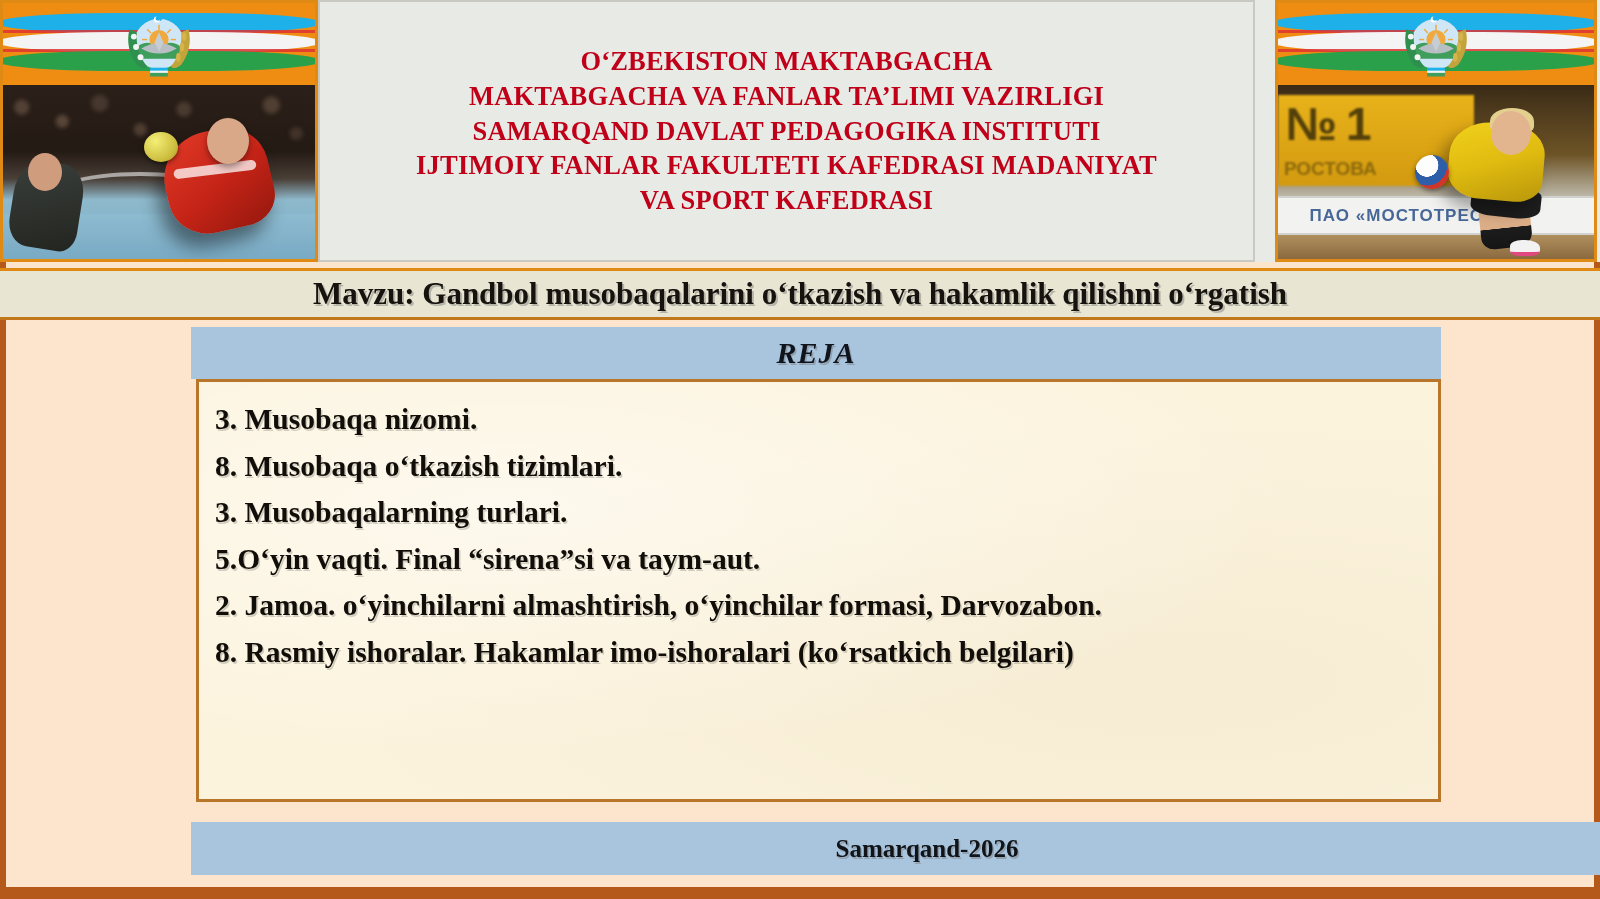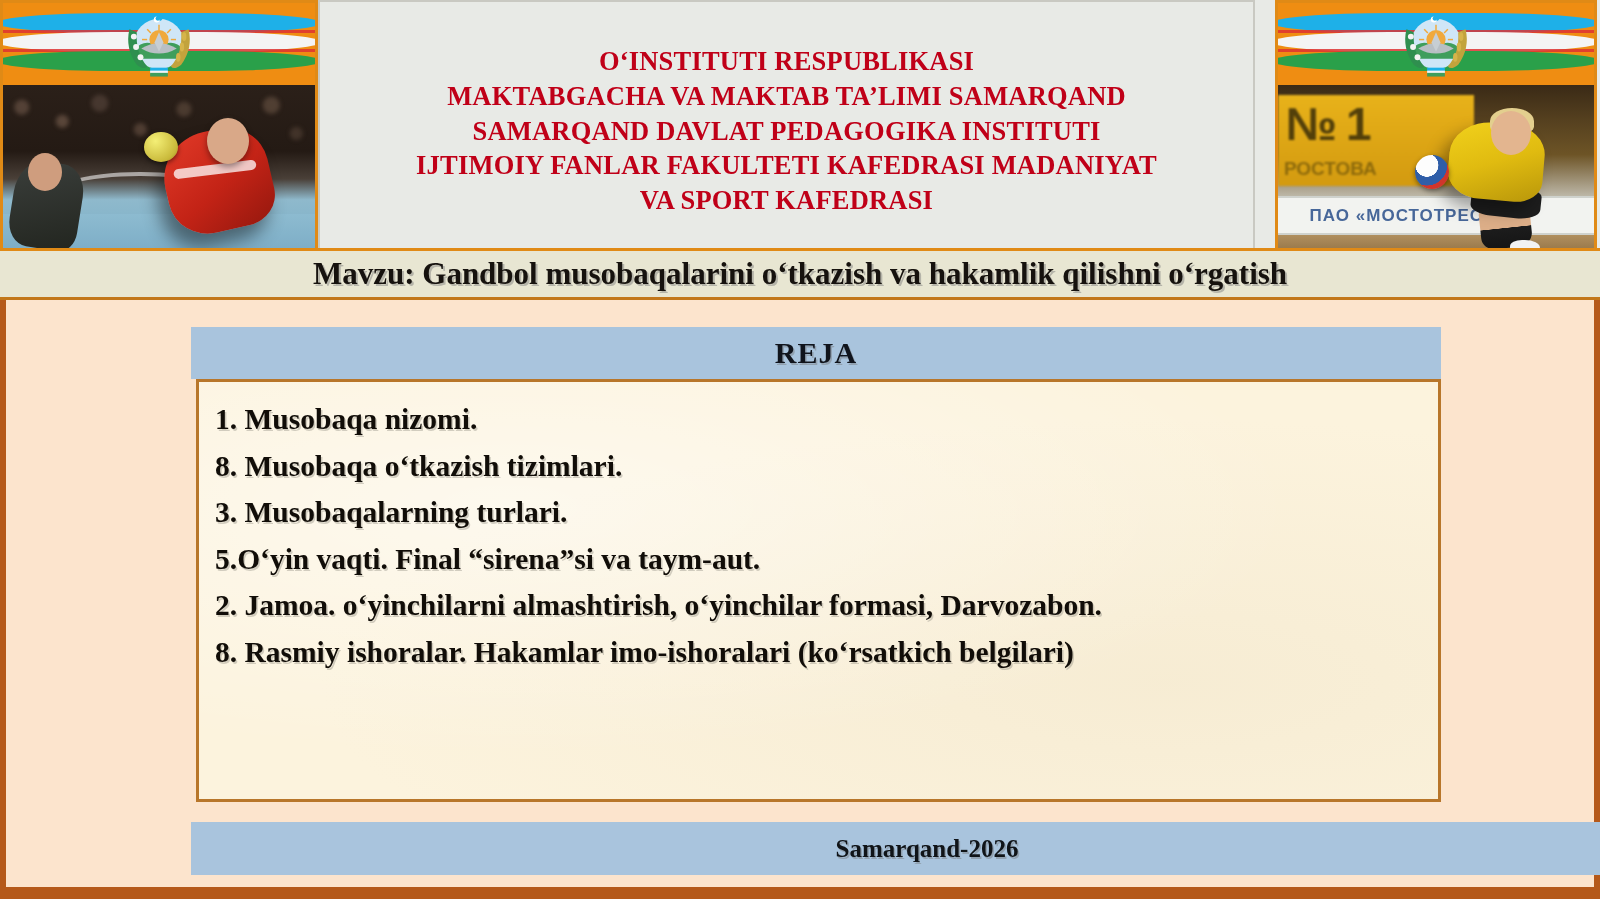--- a/index.html
+++ b/index.html
@@ -266,21 +266,21 @@
     line-height: 1.32;
     letter-spacing: .2px;
   }
   .header-lines div { white-space: nowrap; }
 
   
   .mavzu-band {
     position: absolute;
     left: -6px;
     right: -6px;
-    top: 248px;
+    top: 268px;
     height: 52px;
     background: #e8e6d2;
     border-top: 3px solid #e08a16;
     border-bottom: 3px solid #c2771a;
     display: flex;
     align-items: center;
     justify-content: center;
   }
   .mavzu-text {
     font-size: 31px;
@@ -294,20 +294,21 @@
   .reja-bar {
     position: absolute;
     left: 185px;
     top: 327px;
     width: 1250px;
     height: 52px;
     background: #a9c4dd;
     display: flex;
     align-items: center;
     justify-content: center;
+    font-style: italic;
   }
   .reja-text {
     font-size: 30px;
     font-weight: 700;
     color: #10141c;
     letter-spacing: 1px;
     text-shadow: 1.5px 1.5px 0 rgba(110,110,110,.4);
   }
 
   
@@ -412,22 +413,22 @@
           <div class="player-red"></div>
           <div class="head-red"></div>
           <div class="ball-left"></div>
         </div>
 
       </div>
     </div>
 
     <div class="header-center">
       <div class="header-lines">
-        <div>O‘INSTITUTI RESPUBLIKASI</div>
-        <div>MAKTABGACHA VA MAKTAB TA’LIMI SAMARQAND</div>
+        <div>O‘ZBEKISTON MAKTABGACHA</div>
+        <div>MAKTABGACHA VA FANLAR TA’LIMI VAZIRLIGI</div>
         <div>SAMARQAND DAVLAT PEDAGOGIKA INSTITUTI</div>
         <div>IJTIMOIY FANLAR FAKULTETI KAFEDRASI MADANIYAT</div>
         <div>VA SPORT KAFEDRASI</div>
       </div>
     </div>
 
     <div class="side-panel right">
       <div class="panel-inner">
 
         <div class="flag-strip">
@@ -495,21 +496,21 @@
 
   <div class="mavzu-band">
     <div class="mavzu-text">Mavzu: Gandbol musobaqalarini o‘tkazish va hakamlik qilishni o‘rgatish</div>
   </div>
 
   <div class="reja-bar">
     <div class="reja-text">REJA</div>
   </div>
 
   <div class="list-box">
-    <div class="list-item">1. Musobaqa nizomi.</div>
+    <div class="list-item">3. Musobaqa nizomi.</div>
     <div class="list-item">8. Musobaqa o‘tkazish tizimlari.</div>
     <div class="list-item">3. Musobaqalarning turlari.</div>
     <div class="list-item">5.O‘yin vaqti. Final “sirena”si va taym-aut.</div>
     <div class="list-item">2. Jamoa. o‘yinchilarni almashtirish, o‘yinchilar formasi, Darvozabon.</div>
     <div class="list-item">8. Rasmiy ishoralar. Hakamlar imo-ishoralari (ko‘rsatkich belgilari)</div>
   </div>
 
   <div class="footer-bar">
     <div class="footer-text">Samarqand-2026</div>
   </div>

